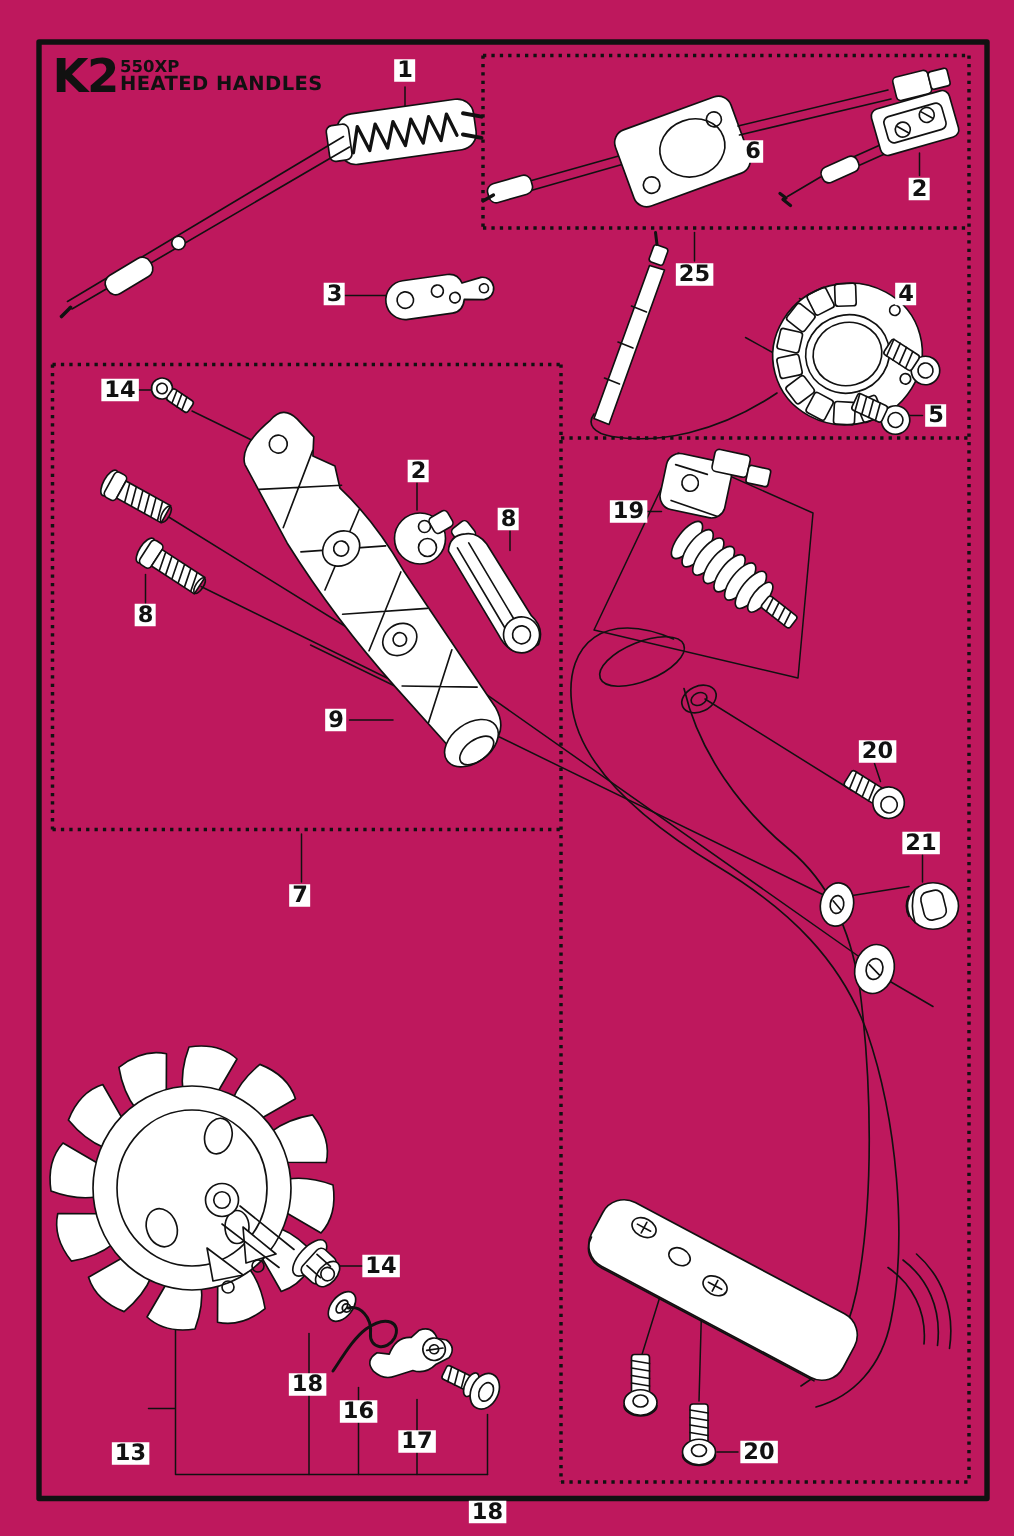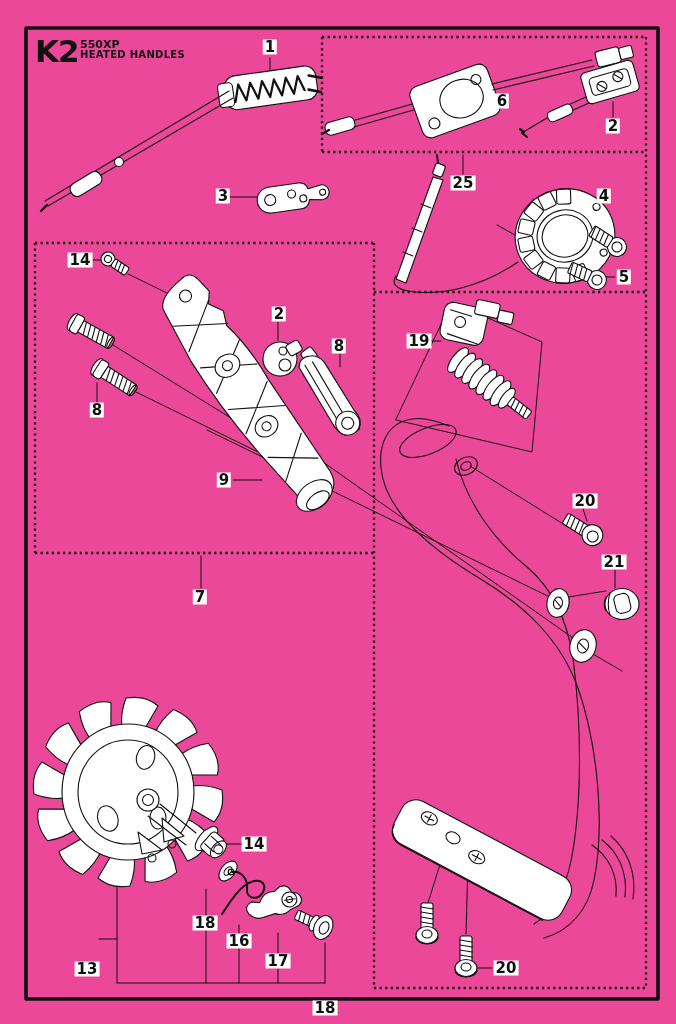--- a/index.html
+++ b/index.html
@@ -1,24 +1,24 @@
 <!DOCTYPE html>
 <html><head>
 <meta charset="utf-8">
 <style>
   html,body{margin:0;padding:0;background:#e8e8e8;}
-  #stage{position:relative;width:676px;height:1024px;background:#ec4899;overflow:hidden;
+  #stage{position:relative;width:676px;height:1024px;background:#be185d;overflow:hidden;
          font-family:"DejaVu Sans","Liberation Sans",sans-serif;}
   #art{position:absolute;left:0;top:0;width:676px;height:1024px;}
   .callout{position:absolute;transform:translate(-50%,-50%);font-weight:bold;font-size:15px;
            color:#111;background:#fff;padding:0 2px;line-height:1;letter-spacing:0;}
   .title-code{position:absolute;left:35px;top:36px;font-weight:bold;font-size:31px;color:#111;
               letter-spacing:-1px;line-height:1;}
   .title-model{position:absolute;left:80px;top:39px;font-weight:bold;font-size:11px;color:#111;line-height:1;}
-  .title-name{position:absolute;left:80px;top:50px;font-weight:bold;font-size:10px;color:#111;line-height:1;letter-spacing:.3px;}
+  .title-name{position:absolute;left:80px;top:50px;font-weight:bold;font-size:13px;color:#111;line-height:1;letter-spacing:.3px;}
 </style>
 </head>
 <body>
 
 <div id="stage">
 
 <svg id="art" viewBox="0 0 676 1024" fill="none" stroke="#111" stroke-width="1.1" stroke-linecap="round" stroke-linejoin="round">
 
   <rect x="26" y="28" width="632" height="971" stroke-width="3.6"></rect>
 

